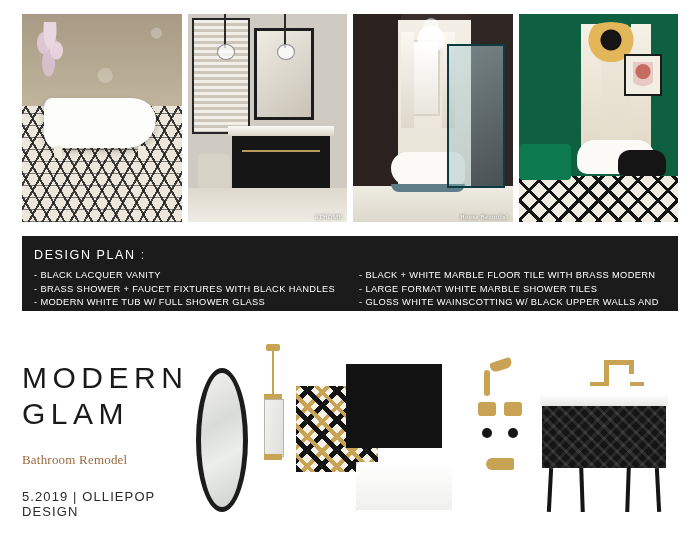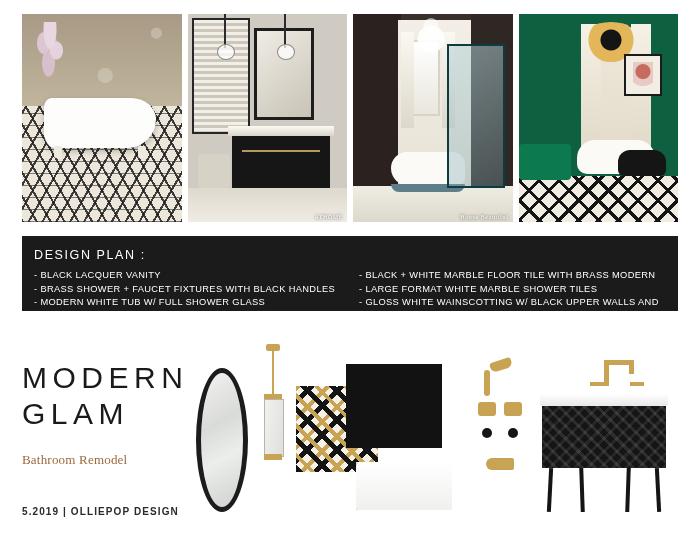--- a/index.html
+++ b/index.html
@@ -280,25 +280,24 @@
     font-family: "Liberation Sans", sans-serif;
   }
   .subtitle {
     margin-top: 20px;
     font-size: 13px;
     color: #9b6a3f;
     font-family: "Liberation Serif", serif;
     letter-spacing: 0.2px;
   }
   .credit-line {
-    margin-top: 38px;
-    font-size: 10px;
+    margin-top: 21px;
+    font-size: 13px;
     letter-spacing: 1.1px;
     color: #2a2a2a;
-    font-weight: bold;
   }
 
   
   .mirror-item {
     position: absolute;
     left: 196px;
     top: 368px;
     width: 52px;
     height: 144px;
     border: 5px solid #1c1c1c;

